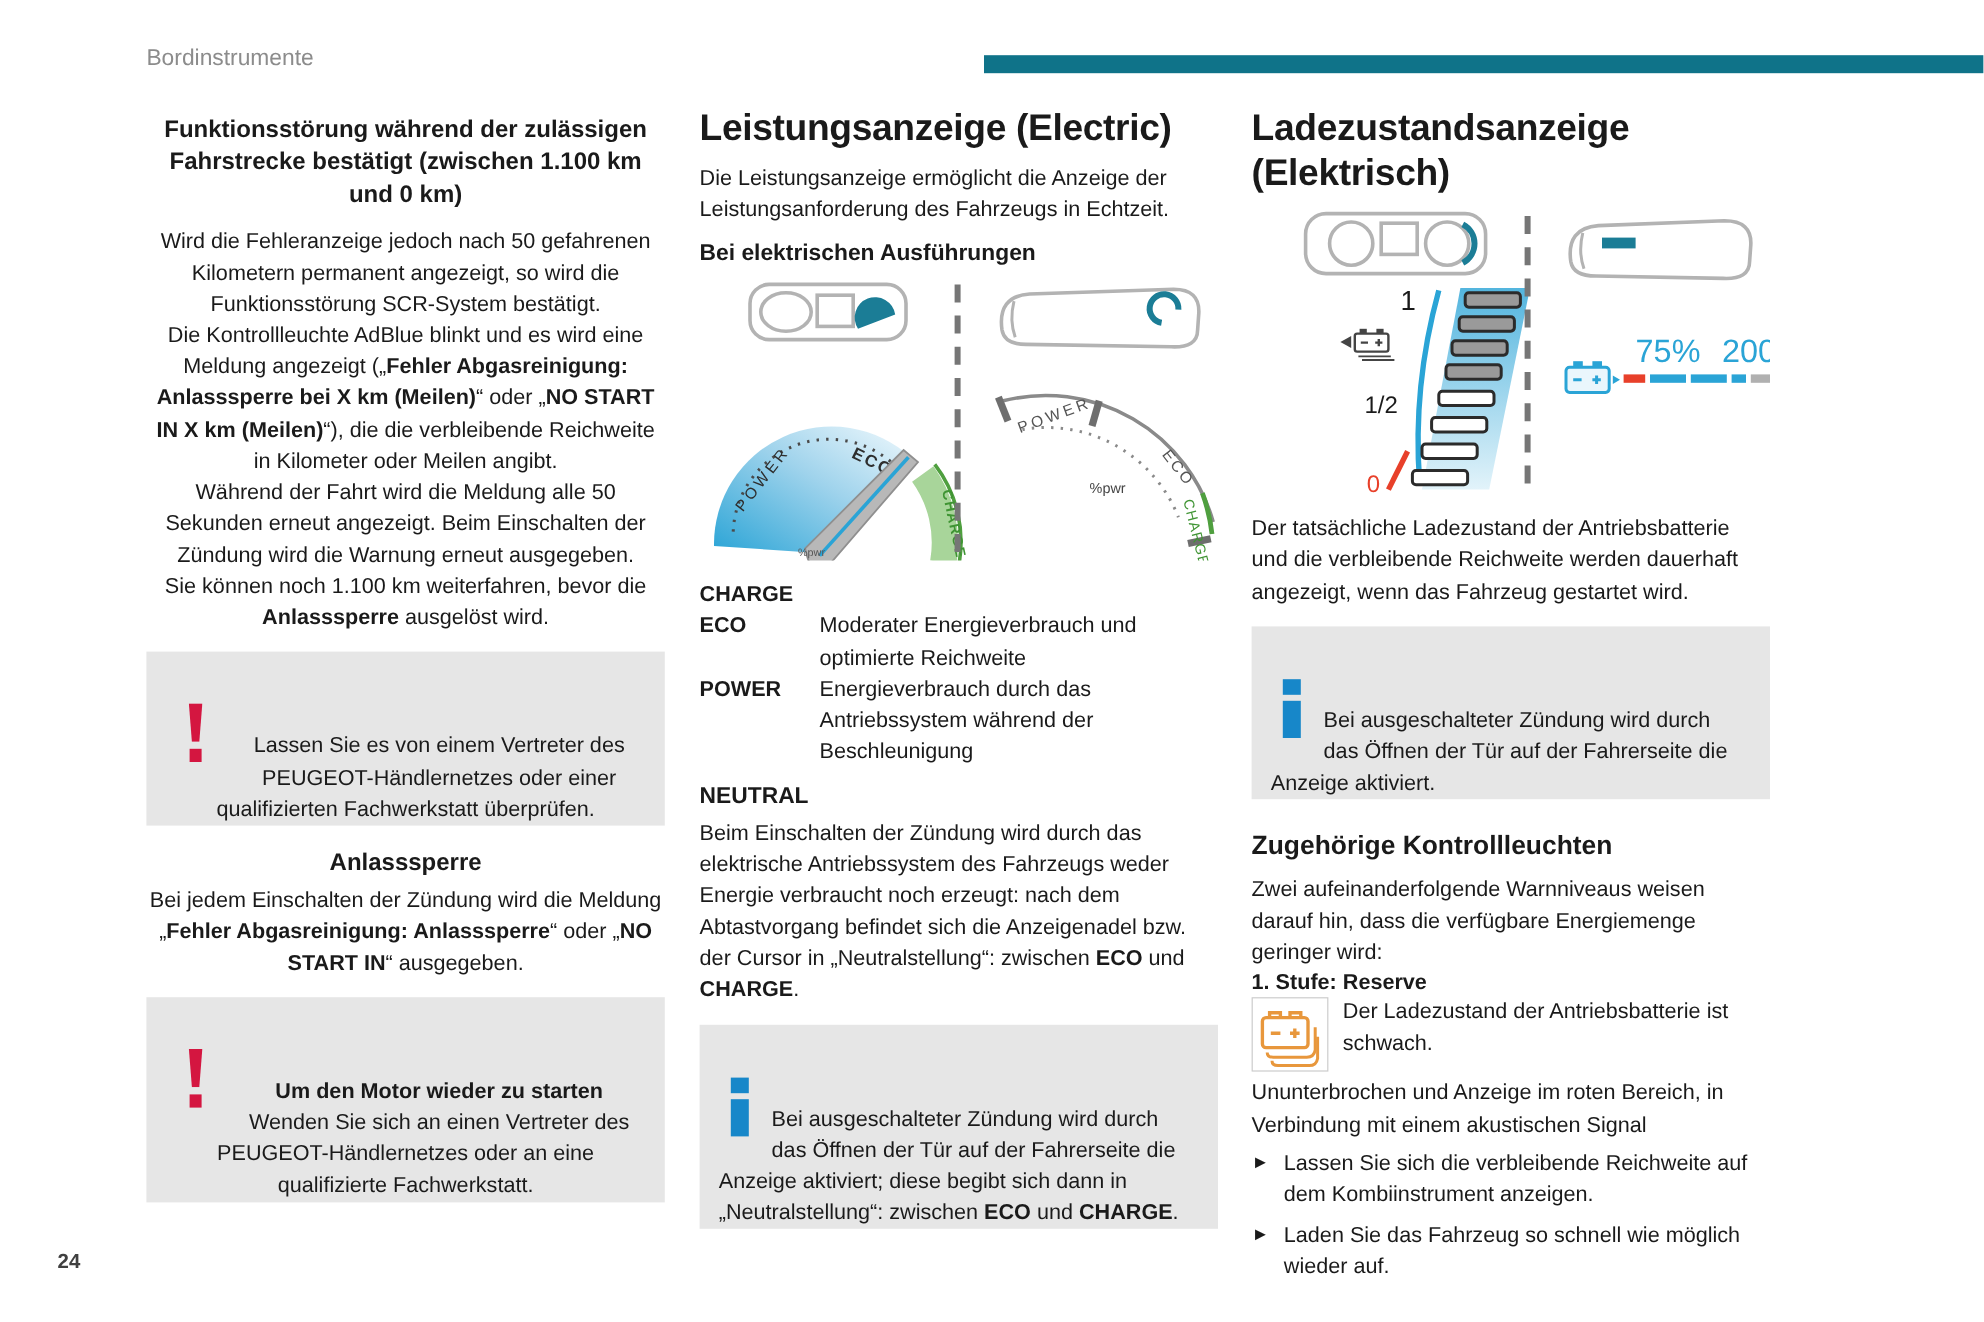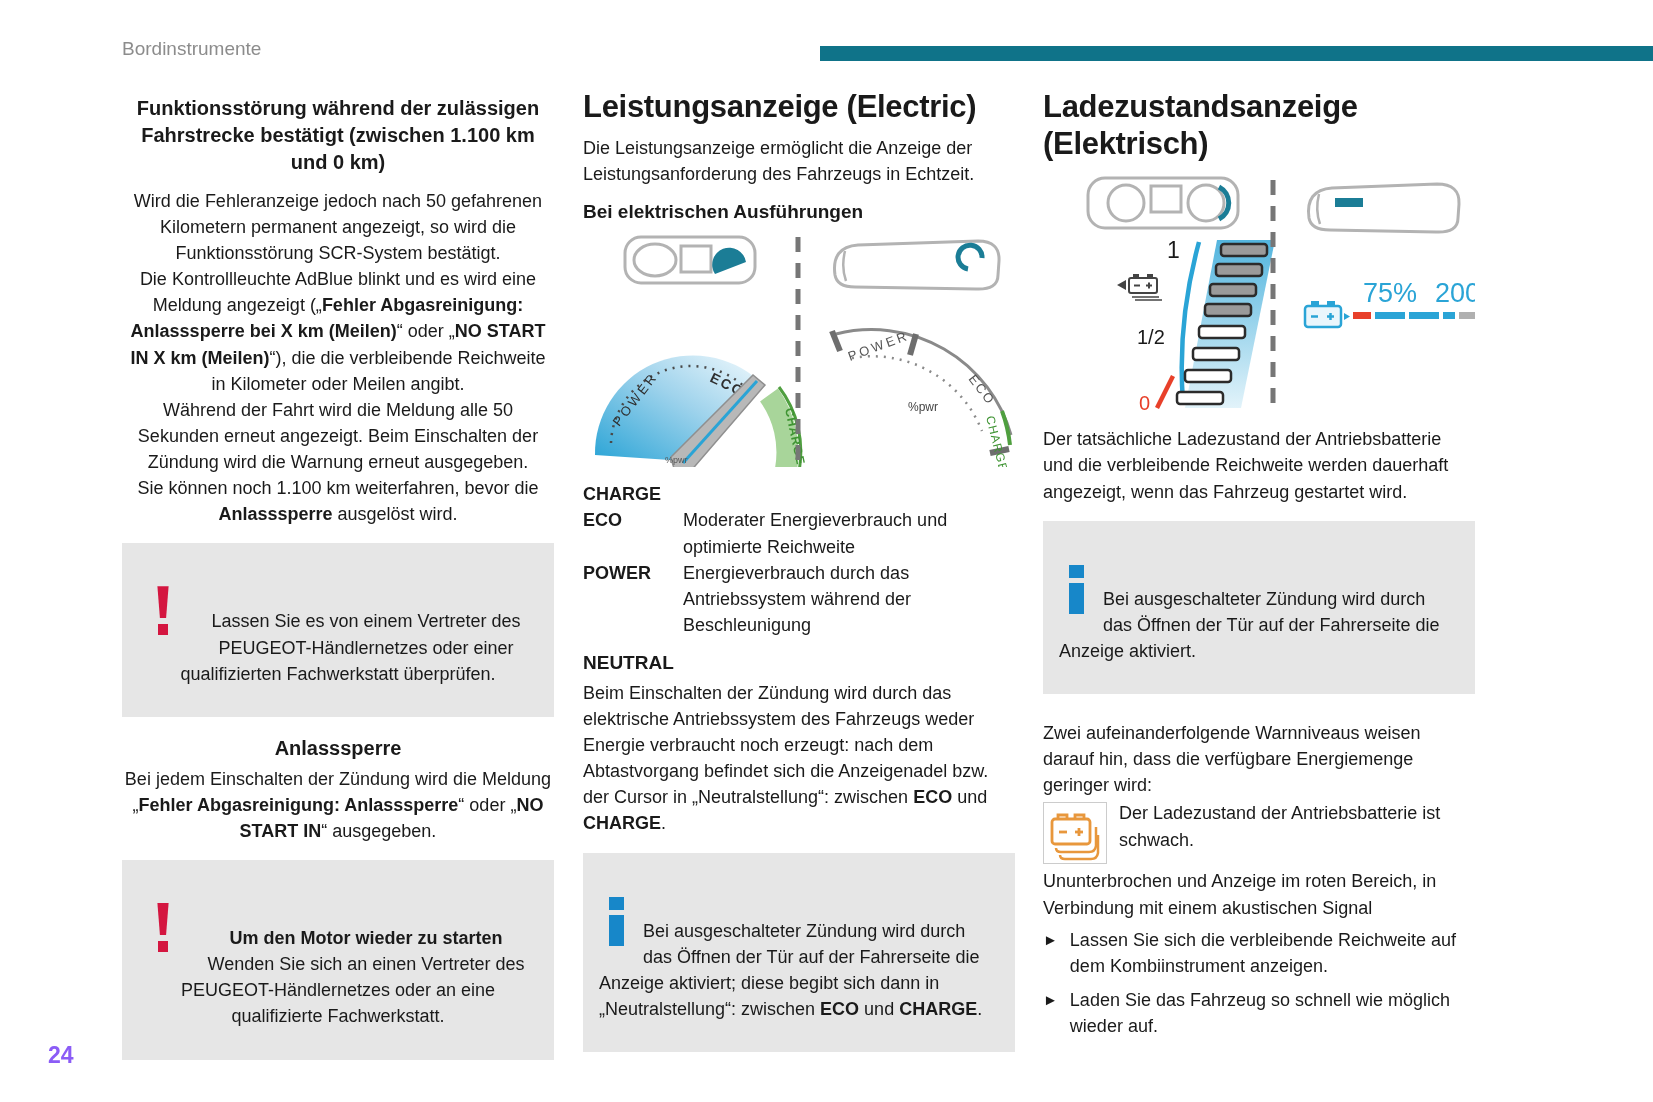--- a/index.html
+++ b/index.html
@@ -4,38 +4,38 @@
 <style>
   * { box-sizing: border-box; }
   html,body { margin:0; padding:0; }
   body {
     width:1653px; height:1102px; position:relative; overflow:hidden;
     background:#ffffff; color:#1a1a1a;
     font-family:"Liberation Sans", sans-serif;
   }
   .doc-header { position:absolute; left:122px; top:38px; font-size:19px; color:#8c8c8c; }
   .top-bar { position:absolute; left:820px; right:0; top:46px; height:15px; background:#0f7389; }
-  .page-num { position:absolute; left:48px; top:1042px; font-size:23px; font-weight:bold; color:#8b5cf6; }
+  .page-num { position:absolute; left:48px; top:1042px; font-size:17px; font-weight:bold; color:#404040; }
 
   .col { position:absolute; width:432px; }
   #col1 { left:122px; top:95px;text-align:center; }
   #col2 { left:583px; top:88px; }
   #col3 { left:1043px; top:88px; }
 
   p, .note, .def-text { font-size:18px; line-height:1.45; }
   p { margin:0 0 10px; white-space:pre-line; }
 
   .h-large { font-size:31px; font-weight:bold; margin:0 0 10px; line-height:1.2; letter-spacing:-0.3px; }
   .nowrap { white-space:nowrap; }
   .h-col1 { font-size:20px; font-weight:bold; line-height:1.35; margin:0 0 12px; }
   .h-sub  { font-size:19px; font-weight:bold; margin:14px 0 6px; }
   .h-mid  { font-size:22px; font-weight:bold; margin:26px 0 10px; }
   .h-inline { font-size:18px; font-weight:bold; margin:0; }
 
-  .note { background:#e6e6e6; padding:13px 16px 30px 16px; margin:16px 0 20px; white-space:pre-line; }
+  .note { background:#e6e6e6; padding:13px 16px 1px 16px; margin:16px 0 20px; white-space:pre-line; }
   .note::after { content:""; display:block; clear:both; }
 
   .alert-icon { float:left; width:38px; height:54px; margin:2px 10px 0 8px; position:relative; }
   .alert-icon::before { content:""; position:absolute; left:10px; top:2px; width:14px; height:32px;
     background:#d41640; clip-path:polygon(10% 0,90% 0,72% 100%,28% 100%); }
   .alert-icon::after { content:""; position:absolute; left:12px; top:40px; width:10px; height:11px; background:#d41640; }
 
   .info-icon { float:left; width:16px; height:52px; margin:3px 18px 0 10px; position:relative; }
   .info-icon::before { content:""; position:absolute; top:2px; left:0; width:15px; height:13px; background:#1787c9; }
   .info-icon::after  { content:""; position:absolute; top:20px; left:0; width:15px; height:31px; background:#1787c9; }
@@ -239,21 +239,23 @@
     </svg>
   </div>
 
   <p>Der tatsächliche Ladezustand der Antriebsbatterie und die verbleibende Reichweite werden dauerhaft angezeigt, wenn das Fahrzeug gestartet wird.</p>
 
   <div class="note" style="margin-bottom:26px;">
     <span class="info-icon"></span>
     <span>Bei ausgeschalteter Zündung wird durch das Öffnen der Tür auf der Fahrerseite die Anzeige aktiviert.</span>
   </div>
 
+  <div class="h-mid">Zugehörige Kontrollleuchten</div>
   <p style="margin-bottom:2px;">Zwei aufeinanderfolgende Warnniveaus weisen darauf hin, dass die verfügbare Energiemenge geringer wird:</p>
+  <div class="h-inline">1. Stufe: Reserve</div>
 
   <div class="stage-block">
     <span class="stage-icon">
       <svg width="58" height="56" viewBox="0 0 58 56">
         <rect x="6" y="14" width="38" height="25" rx="3" fill="#fff" stroke="#e8973c" stroke-width="2.8"></rect>
         <path d="M 12 14 v -4 h 9 v 4" fill="none" stroke="#e8973c" stroke-width="2.8"></path>
         <path d="M 29 14 v -4 h 9 v 4" fill="none" stroke="#e8973c" stroke-width="2.8"></path>
         <line x1="13" y1="27" x2="21" y2="27" stroke="#e8973c" stroke-width="2.8"></line>
         <line x1="29" y1="27" x2="37" y2="27" stroke="#e8973c" stroke-width="2.8"></line>
         <line x1="33" y1="23" x2="33" y2="31" stroke="#e8973c" stroke-width="2.8"></line>

